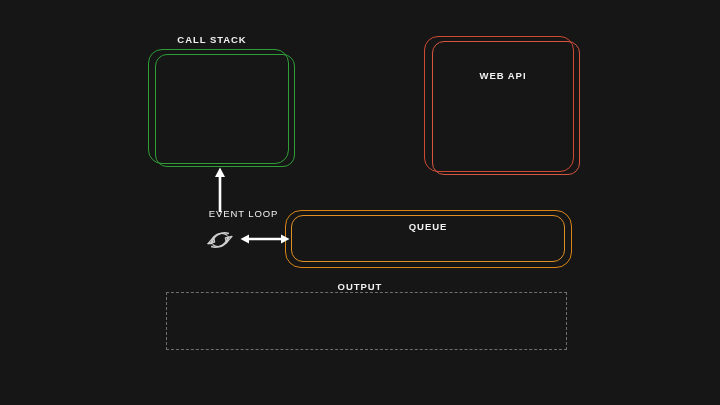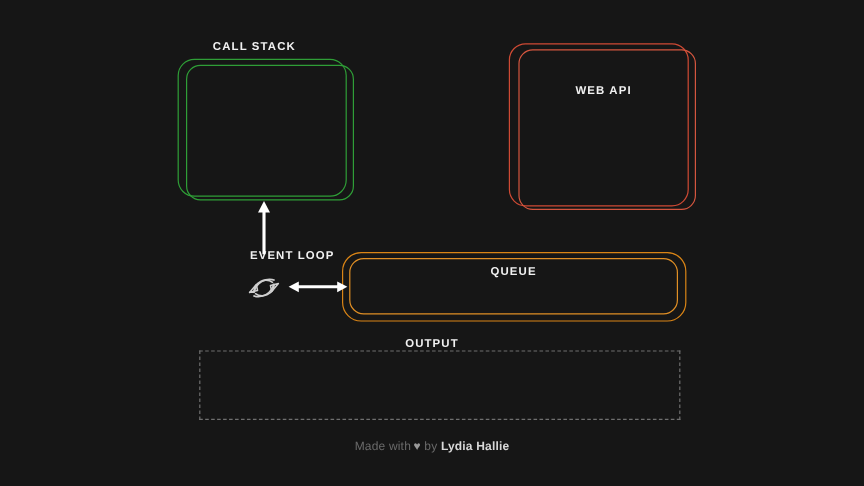--- a/index.html
+++ b/index.html
@@ -97,21 +97,21 @@
     background: transparent;
   }
 
   
   #event-loop-label {
     position: absolute;
     left: 220px; top: 208px;
     transform: translateX(-50%);
     color: #f1f1f1;
     font-size: 9.5px;
-    font-weight: bold;
+    font-weight: normal;
     letter-spacing: 0.9px;
     white-space: nowrap;
     user-select: none;
     padding-left: 47px;
   }
   #event-loop-icon {
     position: absolute;
     left: 200px; top: 220px;
     width: 40px; height: 40px;
   }
@@ -202,18 +202,14 @@
   </div>
 
   <div id="arrow-lr">
     <svg width="50" height="20" viewBox="0 0 50 20" fill="none">
       <line x1="6" y1="10" x2="44" y2="10" stroke="#ffffff" stroke-width="2.4"></line>
       <path d="M 0.5 10 L 9 5.5 L 9 14.5 Z" fill="#ffffff"></path>
       <path d="M 49.5 10 L 41 5.5 L 41 14.5 Z" fill="#ffffff"></path>
     </svg>
   </div>
 
-  <div id="footer">
-    <span>Made with</span><span class="heart">♥</span><span>by</span>
-    <span class="author">Lydia Hallie</span>
-  </div>
 
 </div>
 
 </body></html>

